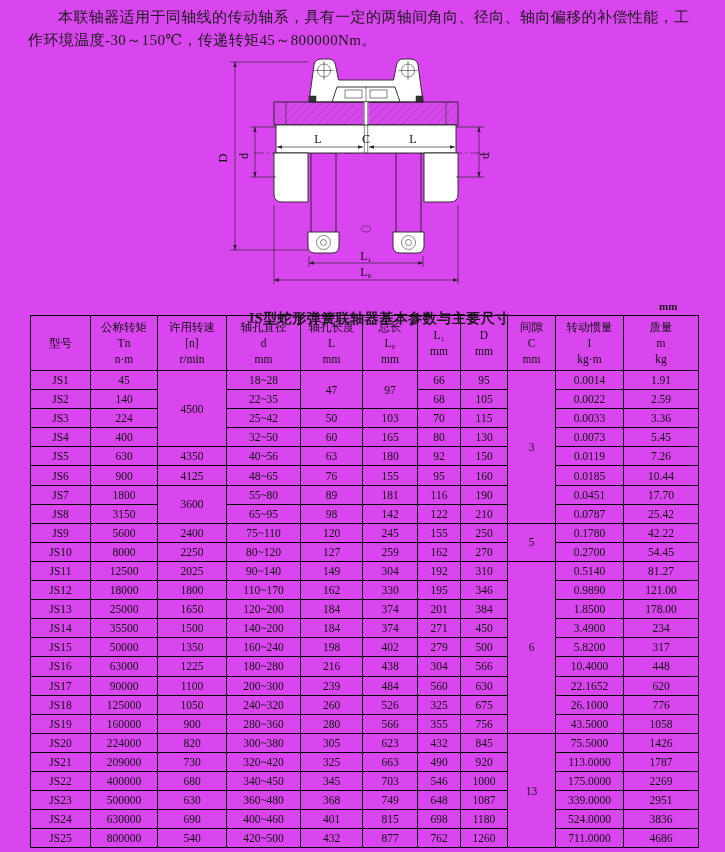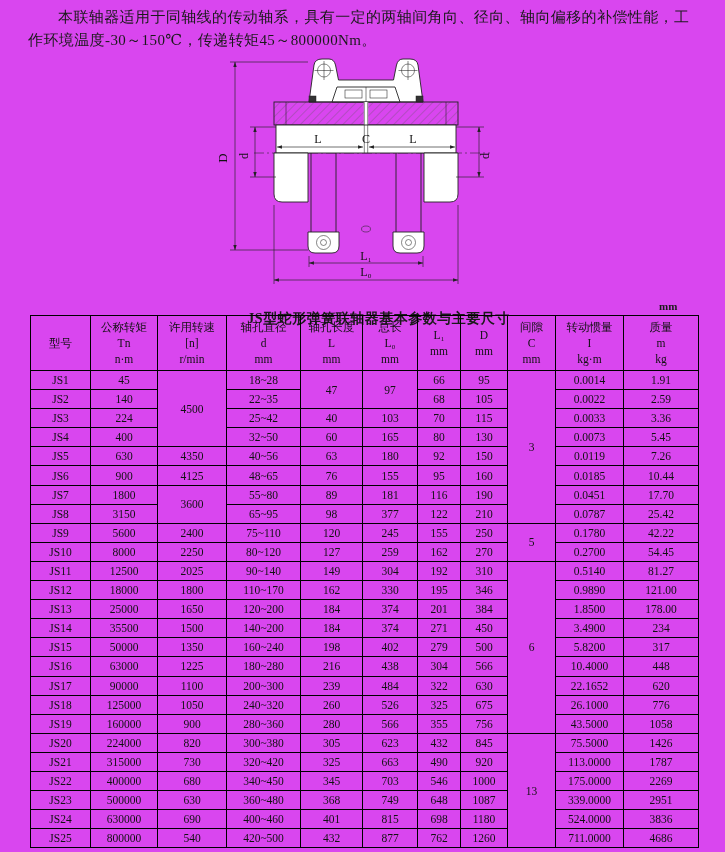--- a/index.html
+++ b/index.html
@@ -191,21 +191,21 @@
           <td>22~35</td>
           <td>68</td>
           <td>105</td>
           <td>0.0022</td>
           <td>2.59</td>
         </tr>
         <tr>
           <td>JS3</td>
           <td>224</td>
           <td>25~42</td>
-          <td>40</td>
+          <td>50</td>
           <td>103</td>
           <td>70</td>
           <td>115</td>
           <td>0.0033</td>
           <td>3.36</td>
         </tr>
         <tr>
           <td>JS4</td>
           <td>400</td>
           <td>32~50</td>
@@ -250,21 +250,21 @@
           <td>116</td>
           <td>190</td>
           <td>0.0451</td>
           <td>17.70</td>
         </tr>
         <tr>
           <td>JS8</td>
           <td>3150</td>
           <td>65~95</td>
           <td>98</td>
-          <td>377</td>
+          <td>142</td>
           <td>122</td>
           <td>210</td>
           <td>0.0787</td>
           <td>25.42</td>
         </tr>
         <tr>
           <td>JS9</td>
           <td>5600</td>
           <td>2400</td>
           <td>75~110</td>
@@ -361,21 +361,21 @@
           <td>10.4000</td>
           <td>448</td>
         </tr>
         <tr>
           <td>JS17</td>
           <td>90000</td>
           <td>1100</td>
           <td>200~300</td>
           <td>239</td>
           <td>484</td>
-          <td>322</td>
+          <td>560</td>
           <td>630</td>
           <td>22.1652</td>
           <td>620</td>
         </tr>
         <tr>
           <td>JS18</td>
           <td>125000</td>
           <td>1050</td>
           <td>240~320</td>
           <td>260</td>
@@ -405,21 +405,21 @@
           <td>305</td>
           <td>623</td>
           <td>432</td>
           <td>845</td>
           <td rowspan="6">13</td>
           <td>75.5000</td>
           <td>1426</td>
         </tr>
         <tr>
           <td>JS21</td>
-          <td>315000</td>
+          <td>209000</td>
           <td>730</td>
           <td>320~420</td>
           <td>325</td>
           <td>663</td>
           <td>490</td>
           <td>920</td>
           <td>113.0000</td>
           <td>1787</td>
         </tr>
         <tr>

